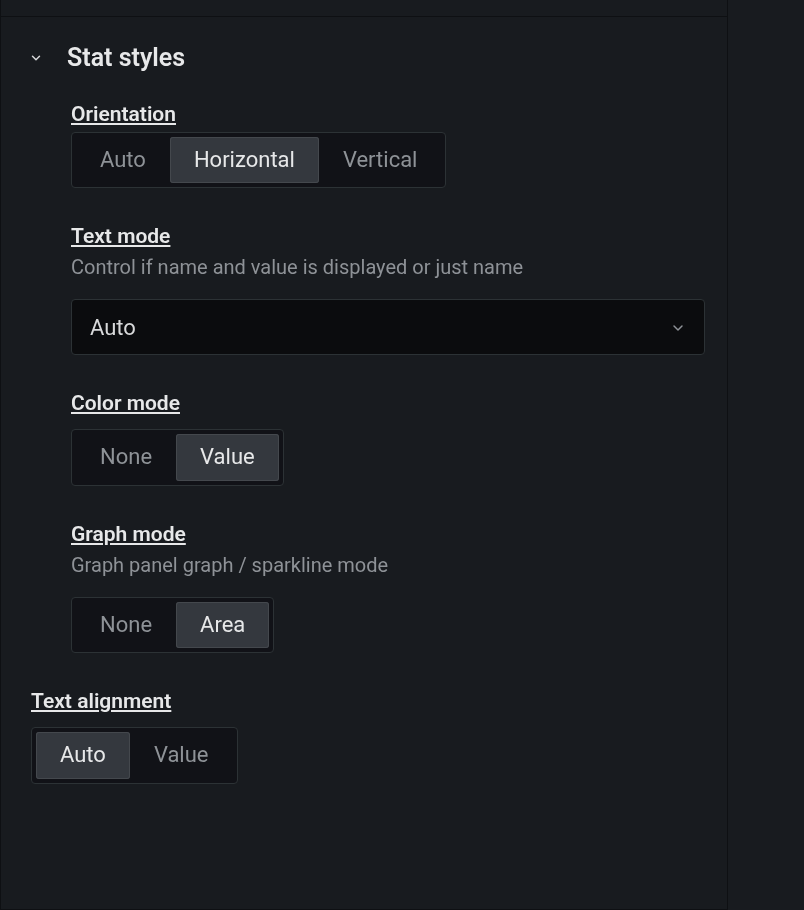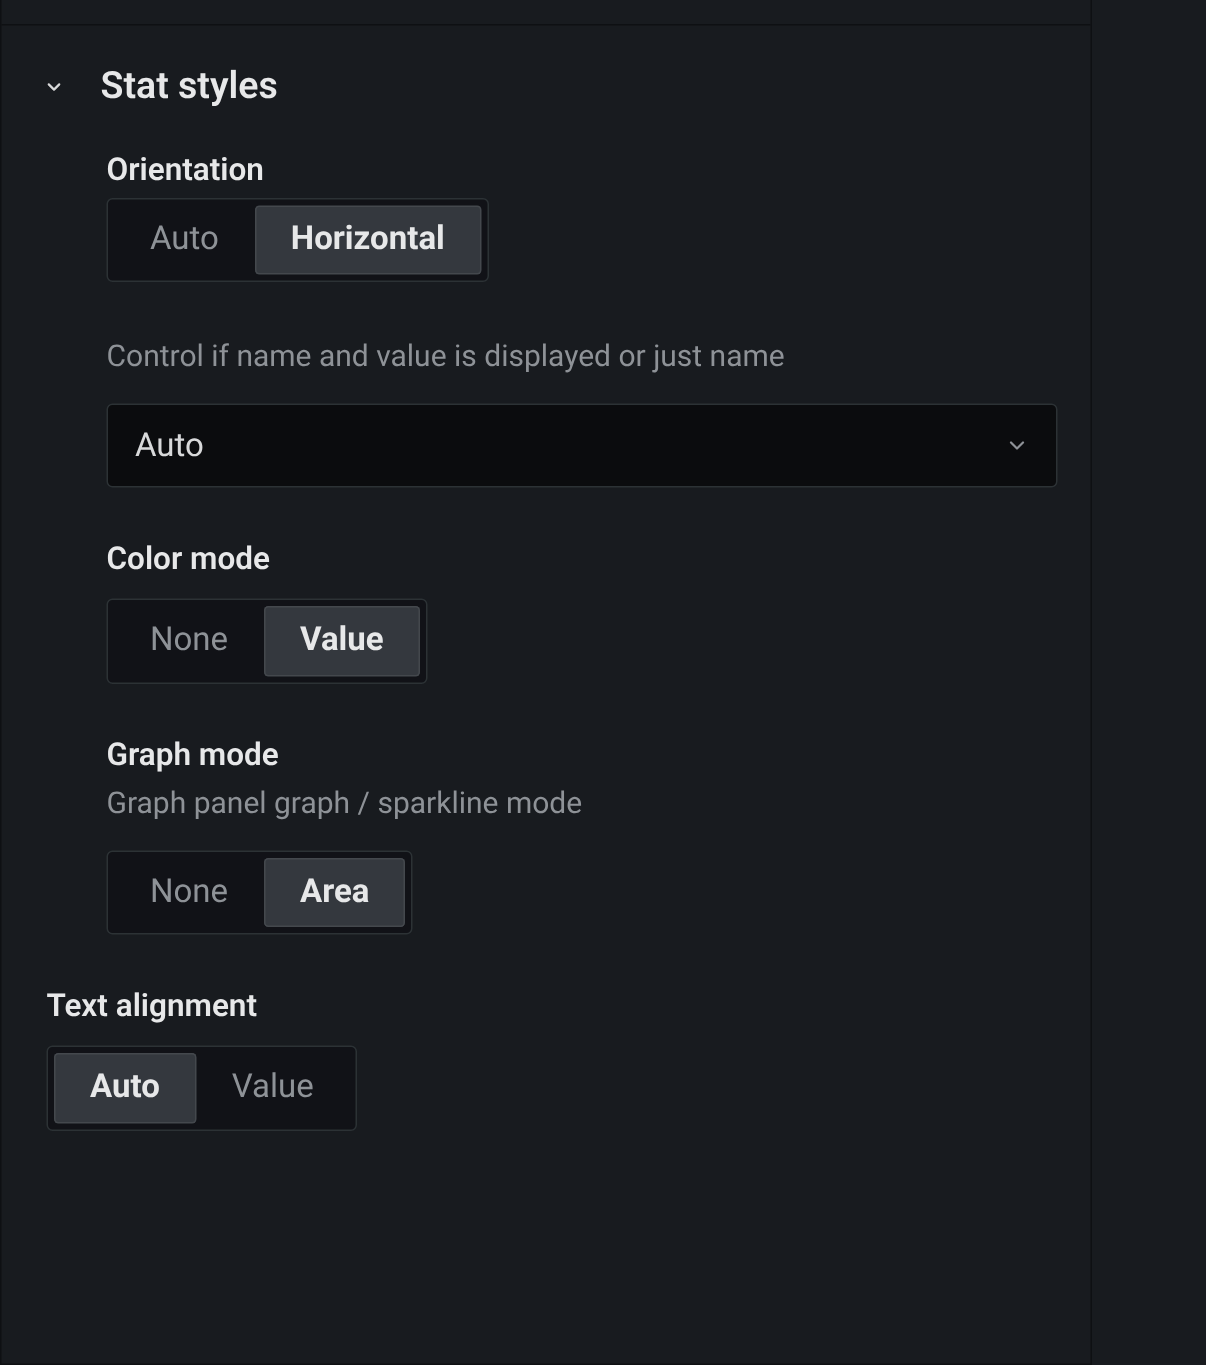--- a/index.html
+++ b/index.html
@@ -26,34 +26,34 @@
     padding:26px 20px 30px 18px;
   }
   .section-header{
     display:flex;align-items:center;gap:22px;margin:0 0 30px 8px;
   }
   .chevron{width:18px;height:18px;display:flex;align-items:center;justify-content:center;color:var(--text);}
   .chevron svg{width:14px;height:14px;}
   .section-title{font-size:25px;font-weight:600;color:var(--text-strong);}
   .field{margin:0 0 36px 52px;}
   .field:last-child{margin-bottom:10px;margin-left:12px;}
-  .field-label{font-size:21px;font-weight:600;color:var(--text-strong);margin-bottom:6px;}
+  .field-label{font-size:21px;font-weight:600;color:var(--text-strong);margin-bottom:6px;text-decoration:underline;}
   .field-desc{font-size:20px;color:var(--muted);margin-bottom:18px;line-height:1.35;}
   .field-controls{}
   .radio-group{
     display:inline-flex;border:1px solid var(--border);border-radius:4px;
     background:var(--btn-bg);padding:4px;gap:0;
   }
   .radio-btn{
     border:none;background:transparent;color:var(--muted);
     font-size:22px;font-family:inherit;
     padding:10px 24px;border-radius:3px;cursor:pointer;line-height:1.2;
   }
   .radio-btn.selected{
-    background:var(--btn-selected);color:var(--text-strong);font-weight:700;
+    background:var(--btn-selected);color:var(--text-strong);font-weight:400;
     box-shadow:inset 0 0 0 1px var(--btn-selected-border);
   }
   .select{
     display:flex;align-items:center;justify-content:space-between;
     border:1px solid var(--border);border-radius:4px;background:var(--select-bg);
     height:56px;padding:0 18px;cursor:pointer;color:var(--text);
     width:calc(100% - 2px);box-sizing:border-box;max-width:700px;
   }
   .select-value{font-size:22px;color:var(--text);}
   .select .chev{width:16px;height:16px;color:var(--muted);}
@@ -74,25 +74,27 @@
       </span>
       <span class="section-title">Stat styles</span>
     </div>
 
     <div class="field">
       <div class="field-label">Orientation</div>
       <div class="field-controls">
         <div class="radio-group">
           <button class="radio-btn">Auto</button>
           <button class="radio-btn selected">Horizontal</button>
+          <button class="radio-btn">Vertical</button>
         </div>
       </div>
     </div>
 
     <div class="field">
+      <div class="field-label">Text mode</div>
       <div class="field-desc">Control if name and value is displayed or just name</div>
       <div class="field-controls">
         <div class="select">
           <span class="select-value">Auto</span>
           <span class="chev">
             <svg viewBox="0 0 24 24" fill="none" stroke="currentColor" stroke-width="2.2" stroke-linecap="round" stroke-linejoin="round">
                 <polyline points="6 9 12 15 18 9"></polyline>
               </svg>
           </span>
         </div>

